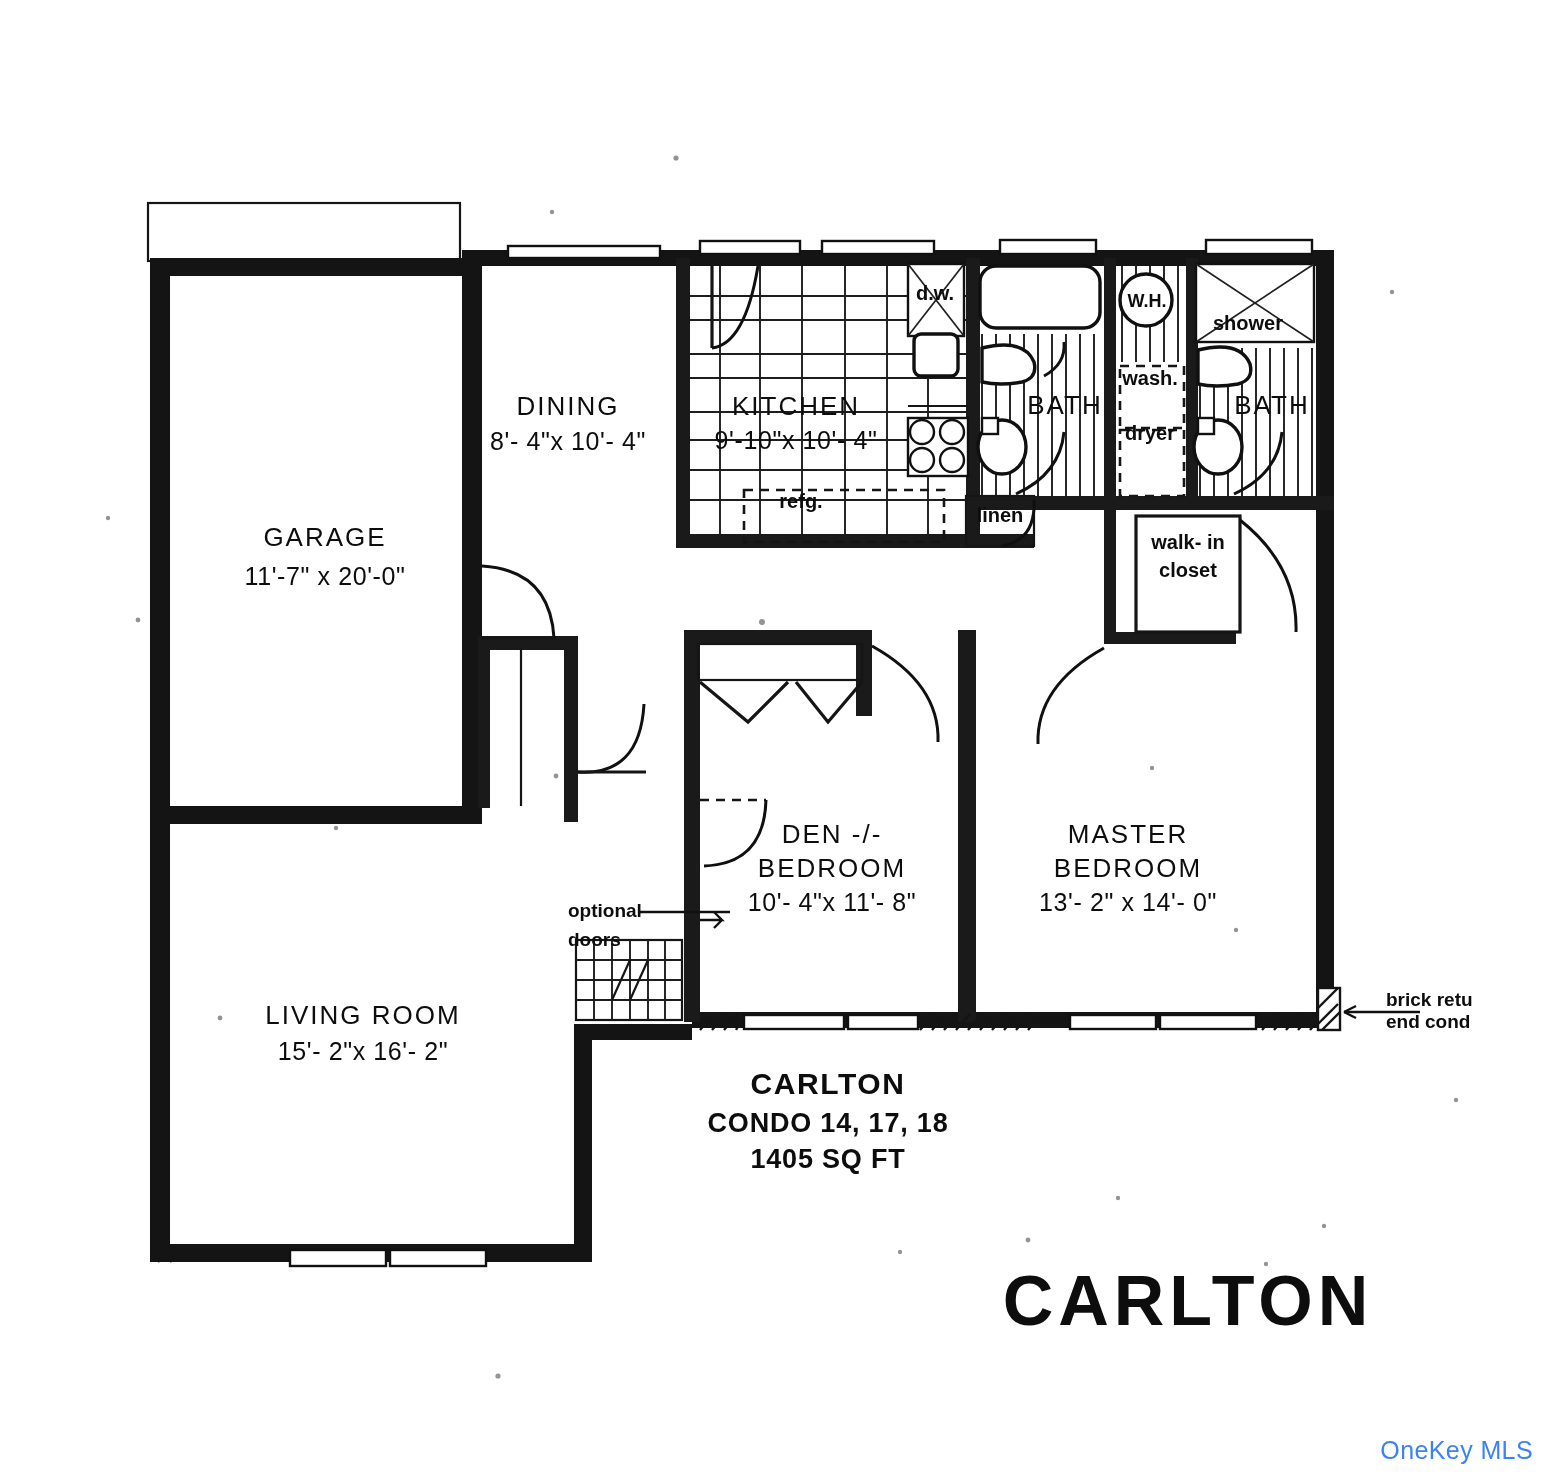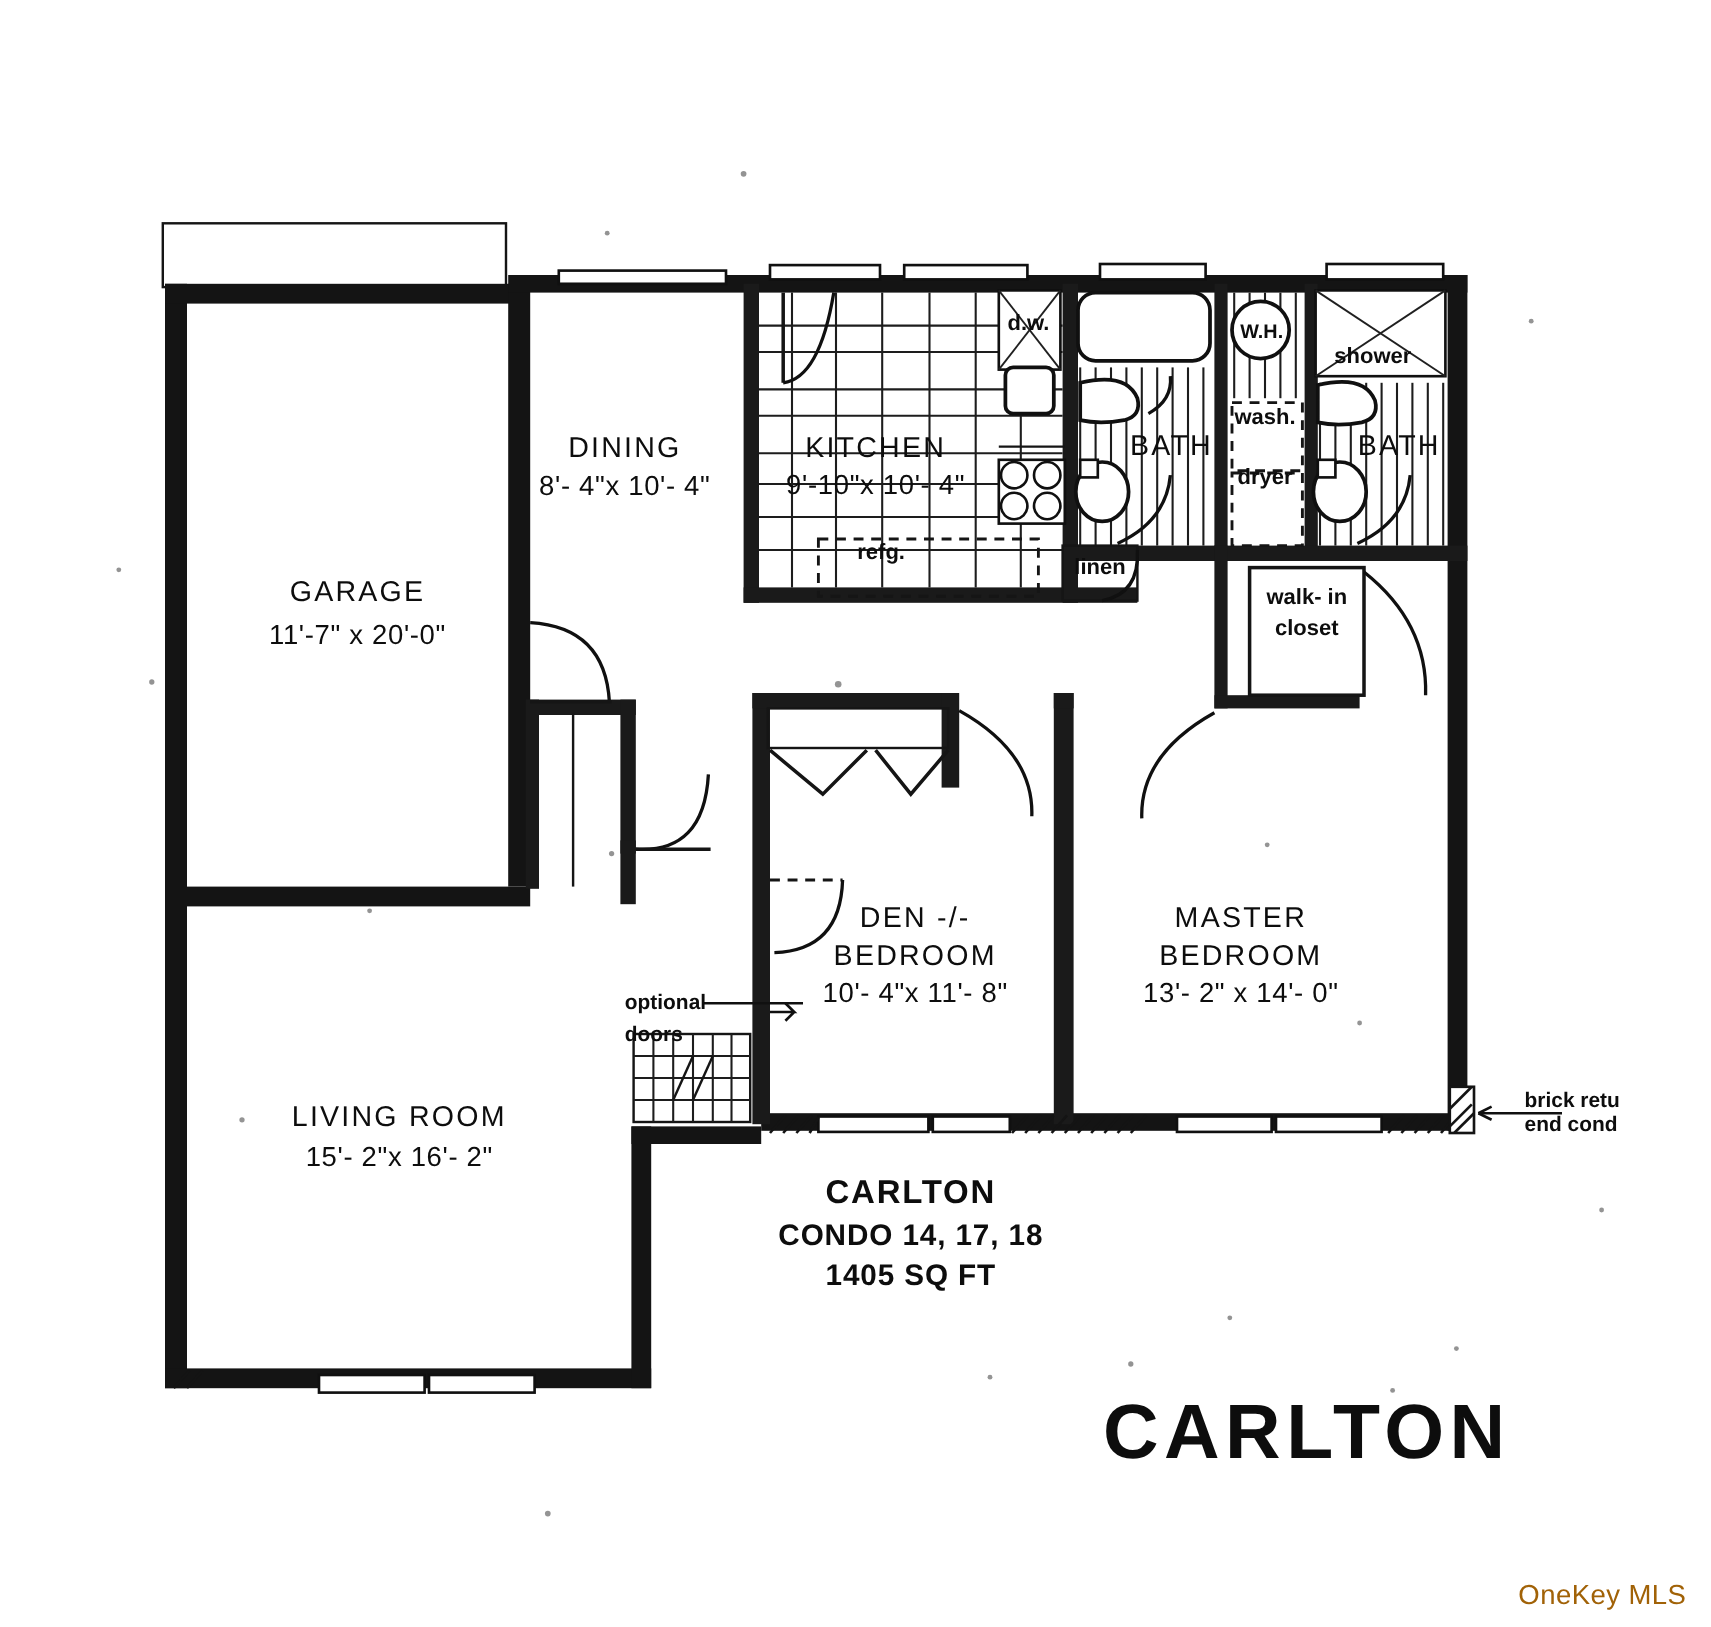--- a/index.html
+++ b/index.html
@@ -90,21 +90,21 @@
     letter-spacing: 5px;
     text-anchor: middle;
     font-weight: 700;
   }
   .watermark-text {
     position: absolute;
     right: 22px;
     bottom: 14px;
     font-family: "Liberation Sans", sans-serif;
     font-size: 25px;
-    color: #a16207;
+    color: #3b82f6;
     letter-spacing: 0.4px;
     user-select: none;
   }
   .speckle { fill:#2a2a2a; }
 </style>
 </head>
 <body>
 
 <div id="plan-root">
 

